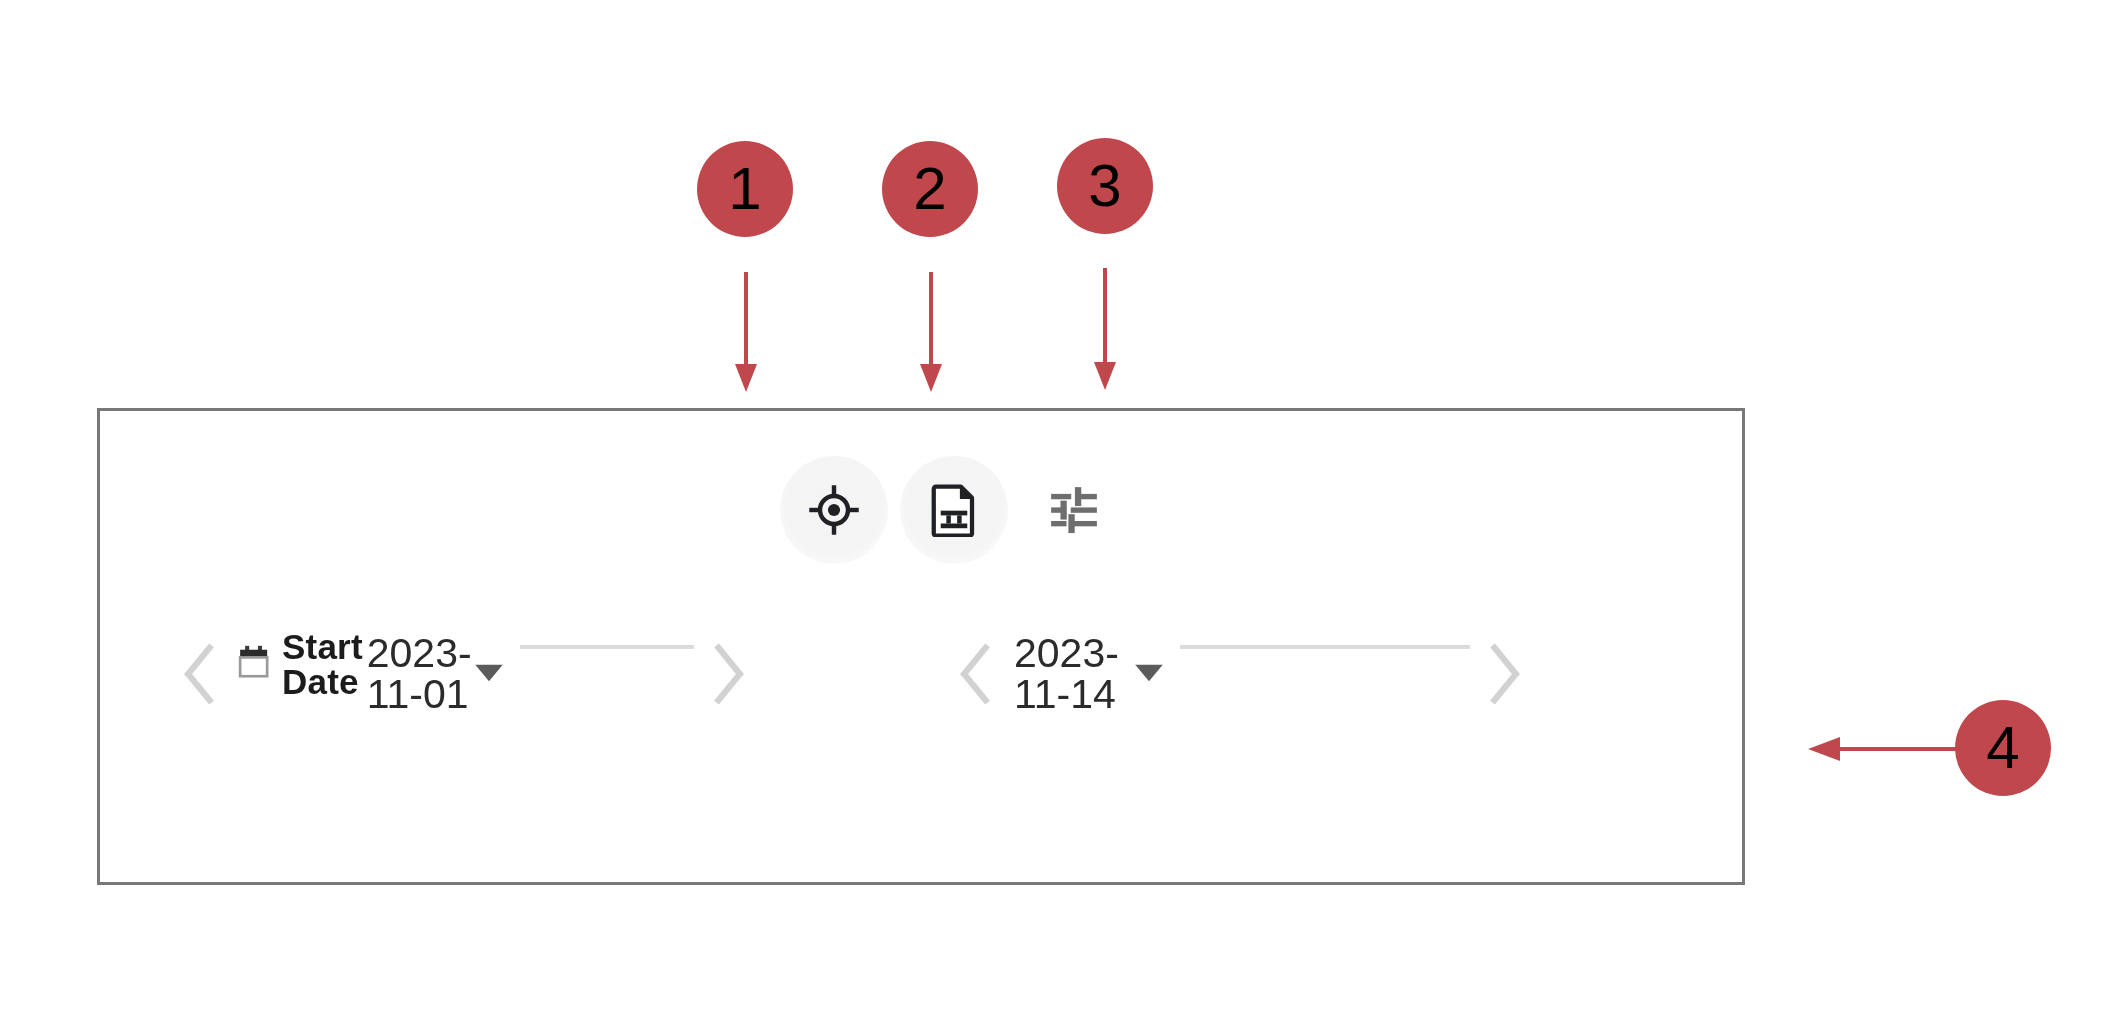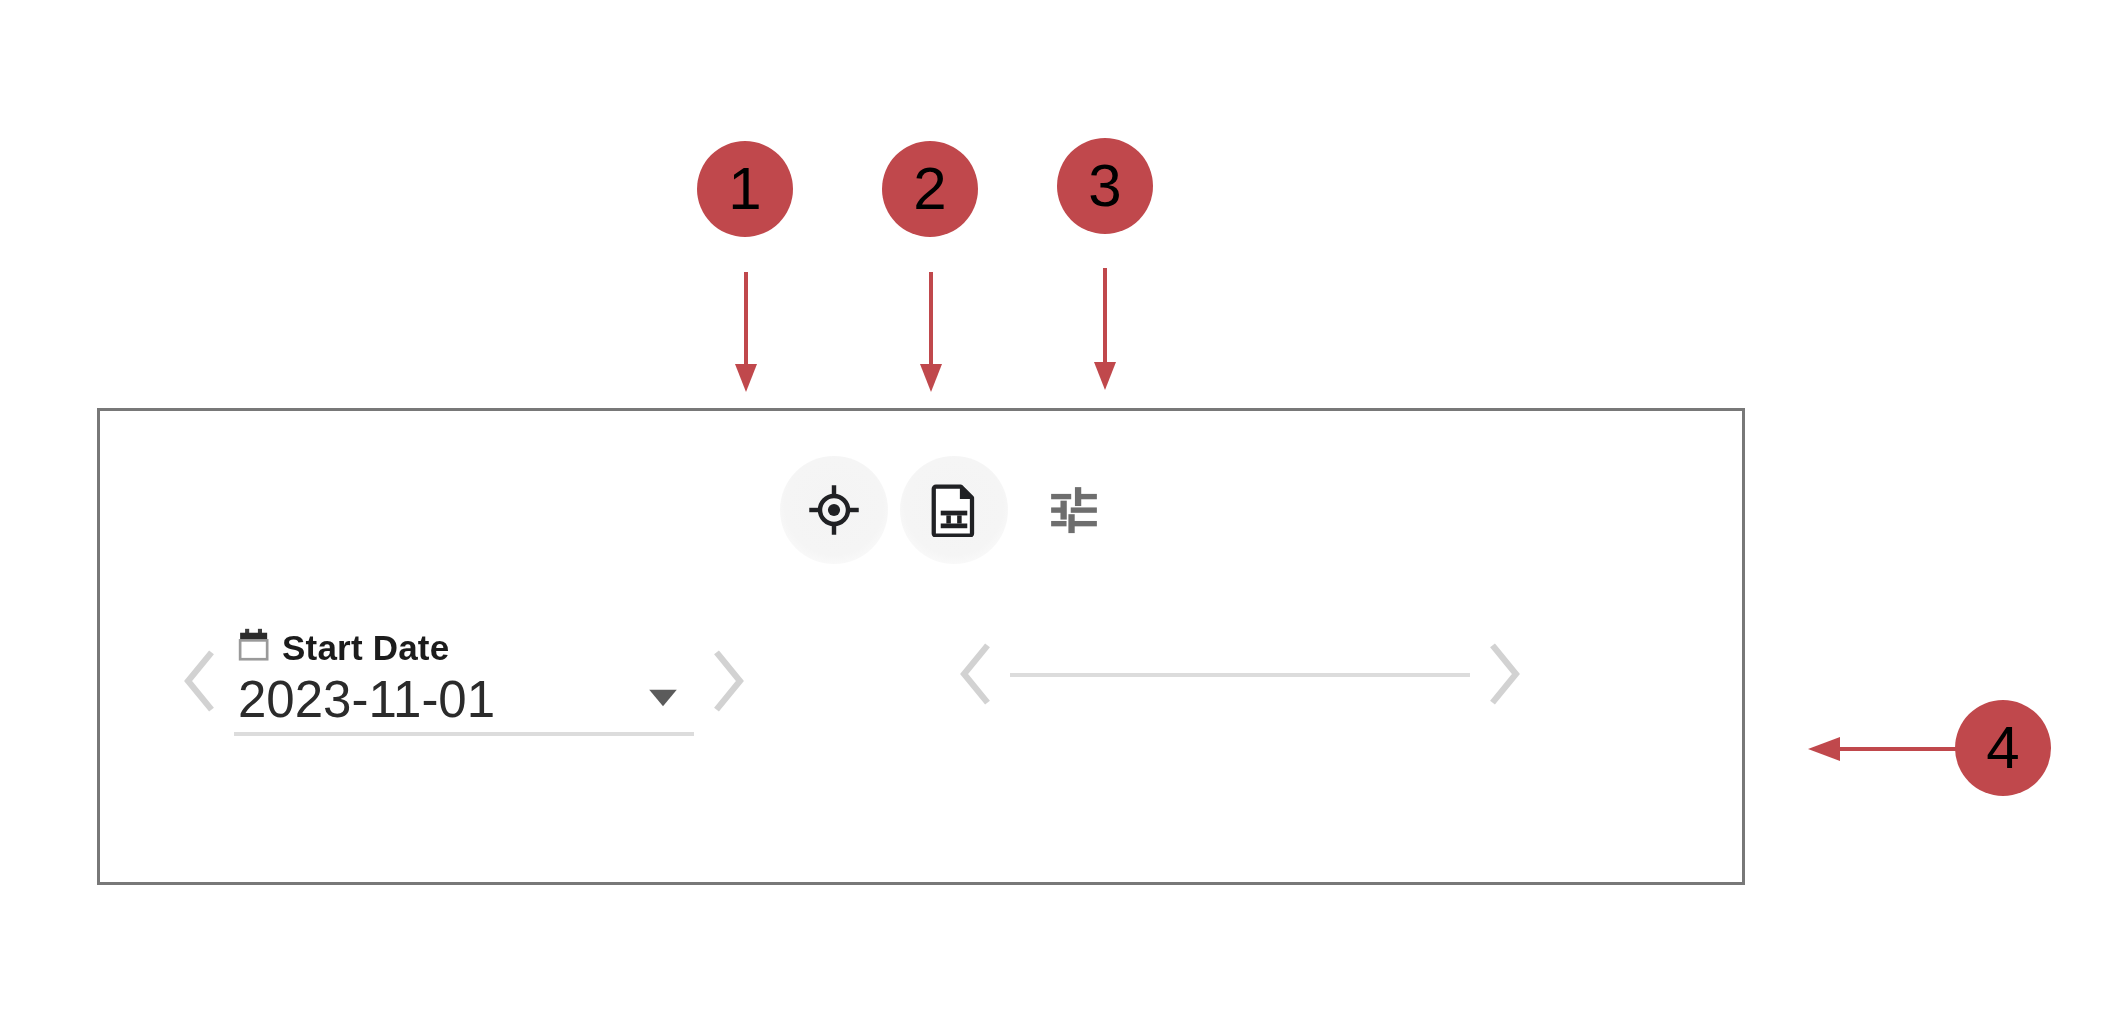--- a/index.html
+++ b/index.html
@@ -75,21 +75,21 @@
     align-items: center;
     justify-content: center;
     background: transparent;
     border: none;
     padding: 0;
   }
   .nav-chevron svg { display: block; }
 
   .date-control {
     display: flex;
-    flex-direction: column;
+    flex-direction: row;
     width: 460px;
     margin: 0 6px;
     justify-content: space-between;
   }
   .date-label-line {
     display: flex;
     align-items: center;
     gap: 12px;
     height: 42px;
     padding-left: 4px;
@@ -104,21 +104,21 @@
   }
   .date-value-line {
     display: flex;
     align-items: center;
     justify-content: space-between;
     height: 62px;
     padding-left: 4px;
     padding-right: 14px;
   }
   .date-value {
-    font-size: 51px;
+    font-size: 41px;
     color: #2b2b2b;
     line-height: 1;
   }
   .caret-down { display: block; }
   .date-underline {
     height: 4px;
     background: #dcdcdc;
     width: 100%;
     margin-top: 2px;
   }
@@ -246,20 +246,28 @@
     <div class="date-field" id="end-date-field">
       <button class="nav-chevron">
         <span>
           <svg width="40" height="62" viewBox="0 0 16 26">
             <path d="M12 2 L3 13 L12 24" fill="none" stroke="#d2d2d2" stroke-width="2.6" stroke-linecap="square" stroke-linejoin="miter"></path>
           </svg>
         </span>
       </button>
 
       <div class="date-control">
+        <div class="date-value-line">
+          <span class="date-value">2023-11-14</span>
+          <span class="caret-down">
+            <svg width="34" height="22" viewBox="0 0 18 12">
+              <path d="M1.5 2 L16.5 2 L9 11 Z" fill="#5b5b5b"></path>
+            </svg>
+          </span>
+        </div>
         <div class="date-underline"></div>
       </div>
 
       <button class="nav-chevron">
         <span>
           <svg width="40" height="62" viewBox="0 0 16 26">
             <path d="M4 2 L13 13 L4 24" fill="none" stroke="#d2d2d2" stroke-width="2.6" stroke-linecap="square" stroke-linejoin="miter"></path>
           </svg>
         </span>
       </button>

